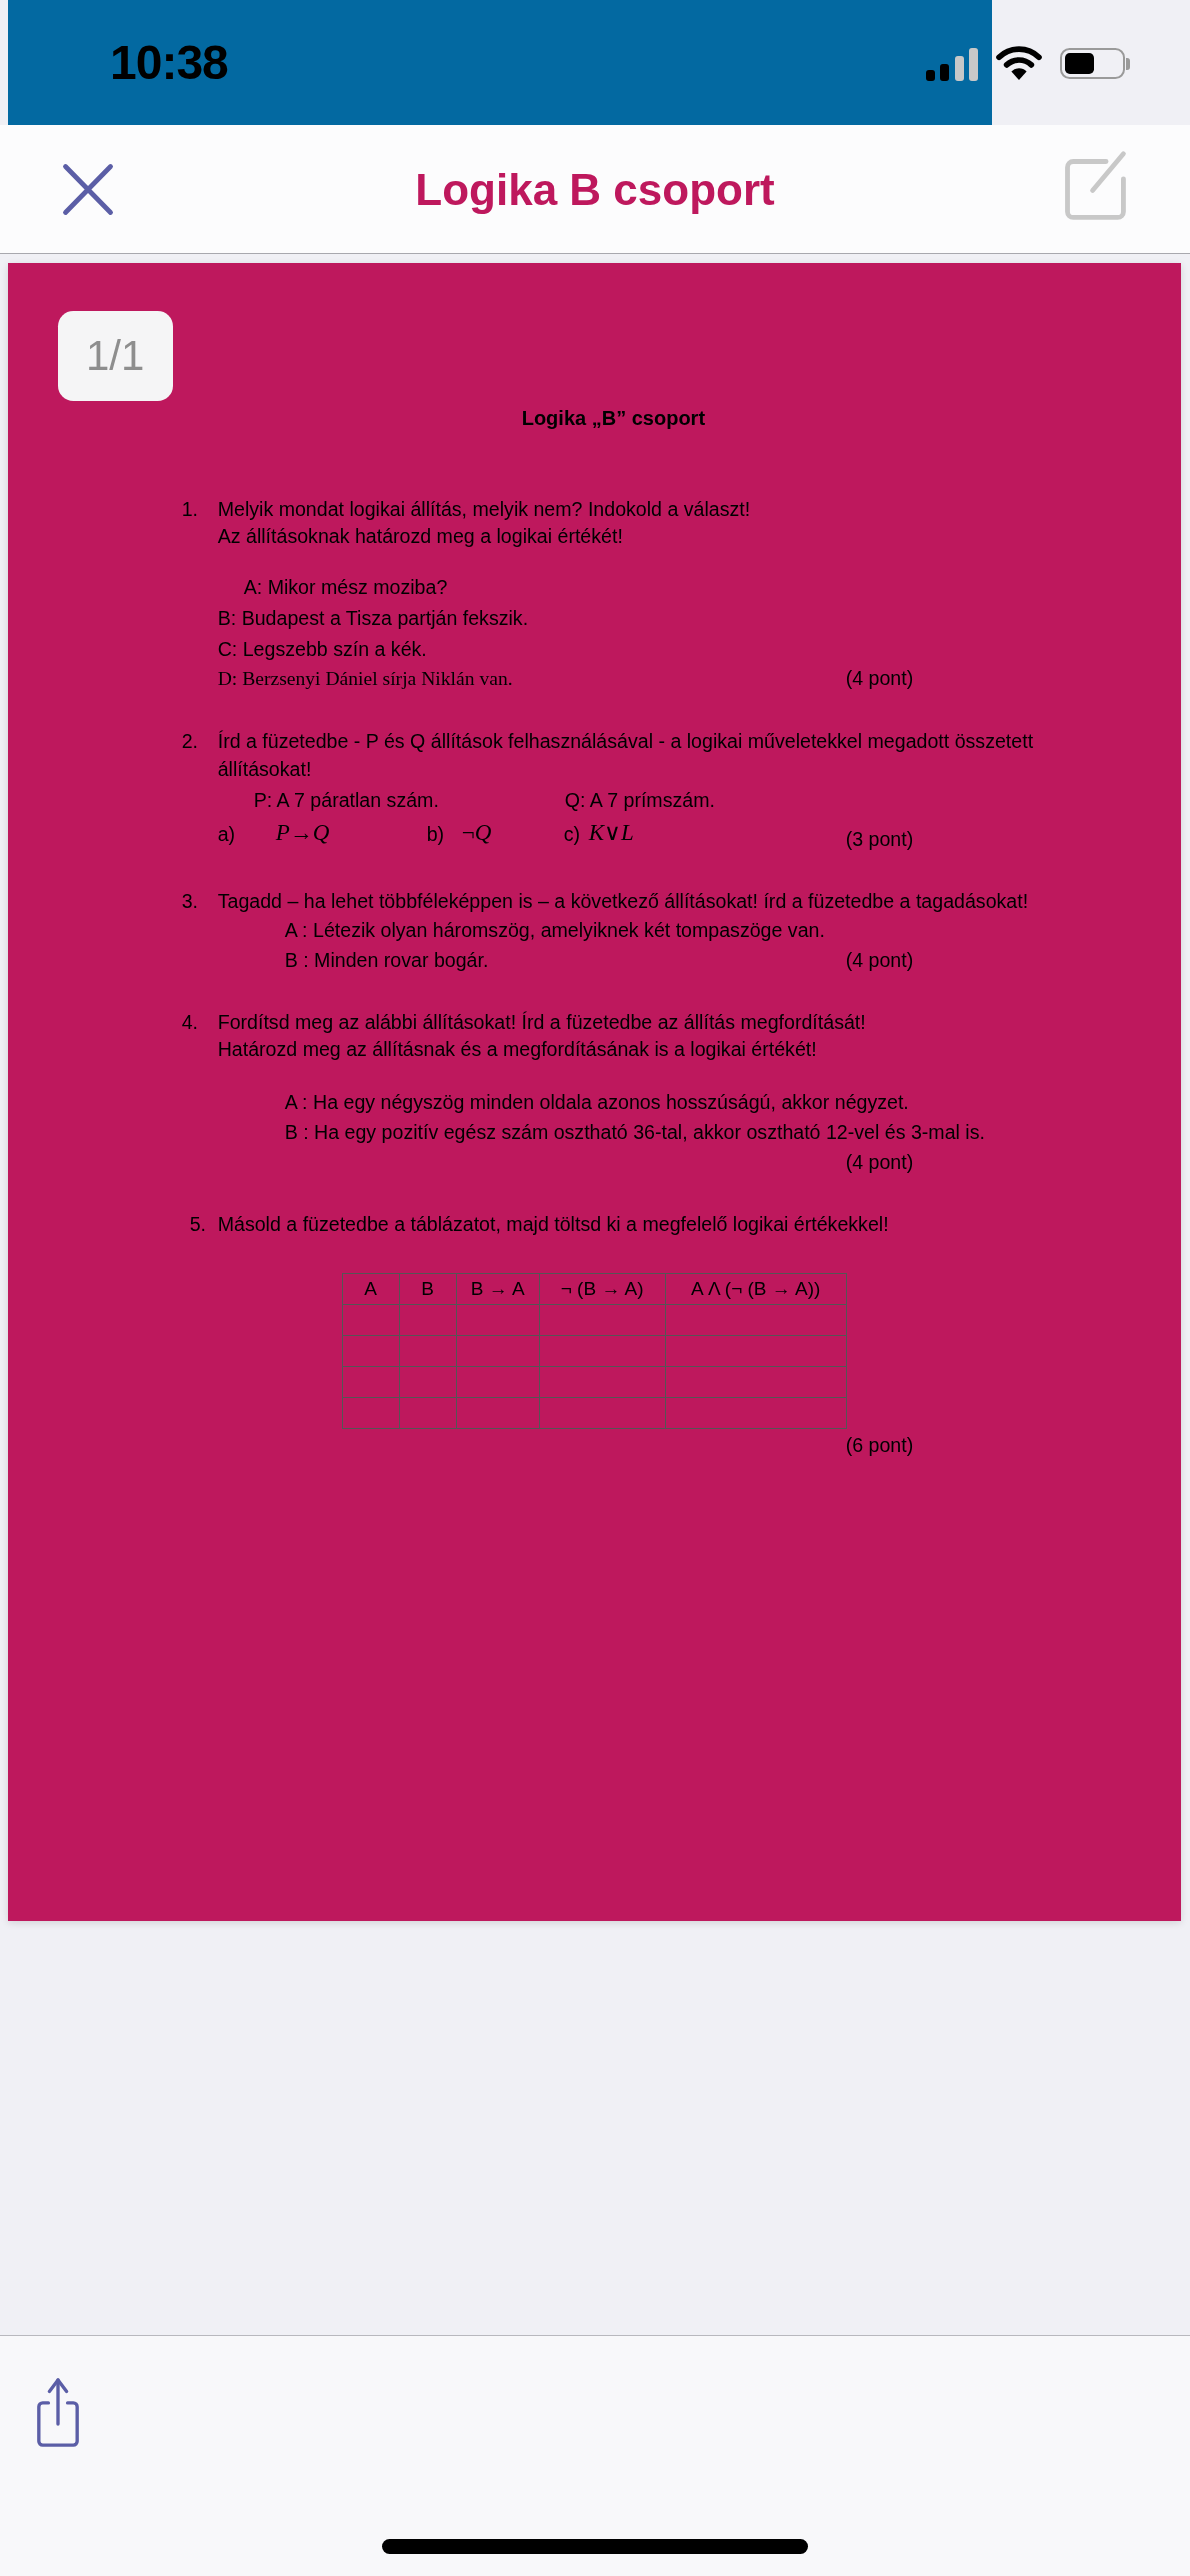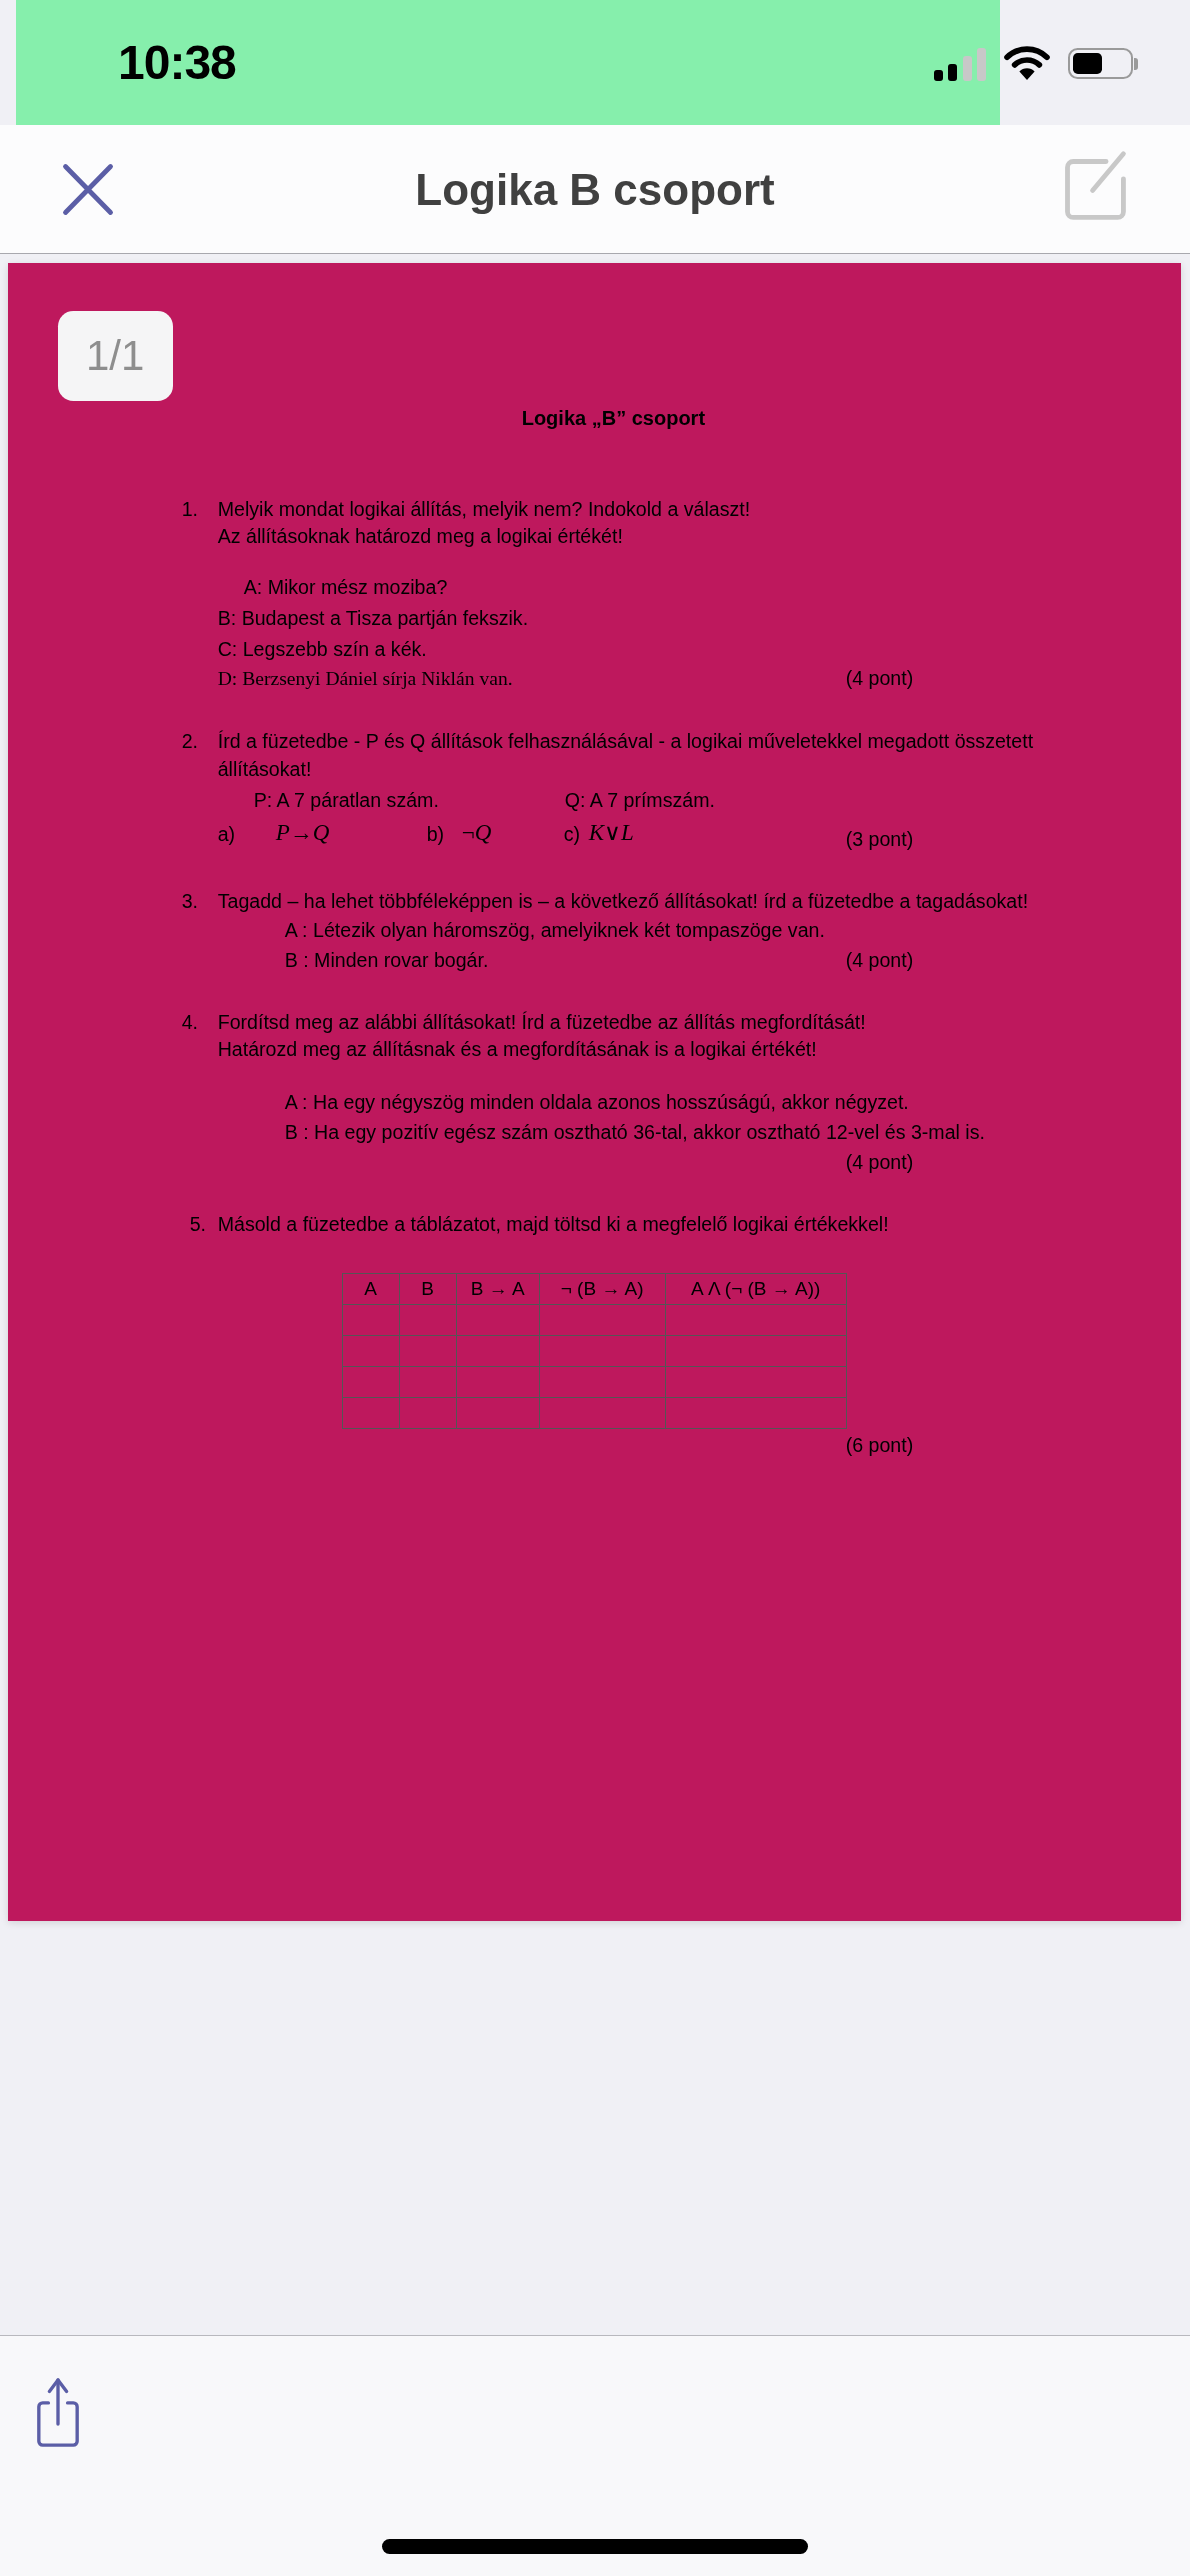--- a/index.html
+++ b/index.html
@@ -5,31 +5,31 @@
   html, body { margin: 0; padding: 0; }
   body {
     width: 1190px; height: 2576px; position: relative; overflow: hidden;
     background: #f0f0f5;
     font-family: "Liberation Sans", sans-serif;
     color: #000;
   }
   .abs { position: absolute; }
 
   
-  #statusbar { left: 16px; top: 0; width: 984px; height: 125px; background: #86efac; }
+  #statusbar { left: 8px; top: 0; width: 984px; height: 125px; background: #0369a1; }
   #time { left: 102px; top: 35px; font-size: 48px; font-weight: 600; letter-spacing: -1px; color: #000; }
   .sig { position: absolute; bottom: 44px; width: 8.6px; border-radius: 2.9px; background: #000; }
   .sig.off { background: #c8c8c8; }
   #battery { left: 1052px; top: 48px; width: 65px; height: 31px; border: 2.9px solid #9a9a9a; border-radius: 9.6px; box-sizing: border-box; }
   #battery-fill { position: absolute; left: 2.9px; top: 2.9px; bottom: 2.9px; background: #000; border-radius: 4.8px; }
   #battery-cap { left: 1118px; top: 58px; width: 3.8px; height: 11.5px; background: #9a9a9a; border-radius: 0 2.9px 2.9px 0; }
 
   
   #navbar { left: 0; top: 125px; width: 1190px; height: 128px; background: #fcfcfd; border-bottom: 1.9px solid #a8a8ae; }
-  #nav-title { left: 0; width: 1190px; top: 40px; text-align: center; font-size: 44px; font-weight: 600; color: #404040; }
+  #nav-title { left: 0; width: 1190px; top: 40px; text-align: center; font-size: 44px; font-weight: 600; color: #be185d; }
   #close-btn { left: 54px; top: 29px; width: 69px; height: 69px; cursor: pointer; }
   #edit-btn { left: 1054px; top: 23px; width: 81px; height: 81px; cursor: pointer; }
 
   
   #page { left: 7.7px; top: 263px; width: 1173px; height: 1658px; background: #be185d; box-shadow: 0 1.9px 7.7px rgba(0,0,0,0.12); }
   #page-indicator { left: 50px; top: 48px; width: 115px; height: 90px; border-radius: 15.3px; background: #f5f5f6; color: #8e8e8e; font-size: 42px; display: flex; align-items: center; justify-content: center; }
 
   .doc { font-family: "Liberation Sans", sans-serif; font-size: 19.6px; color: #000; line-height: 1; white-space: nowrap; }
   #doc-title { font-weight: bold; font-size: 20px; }
   .points { font-size: 19.6px; }

